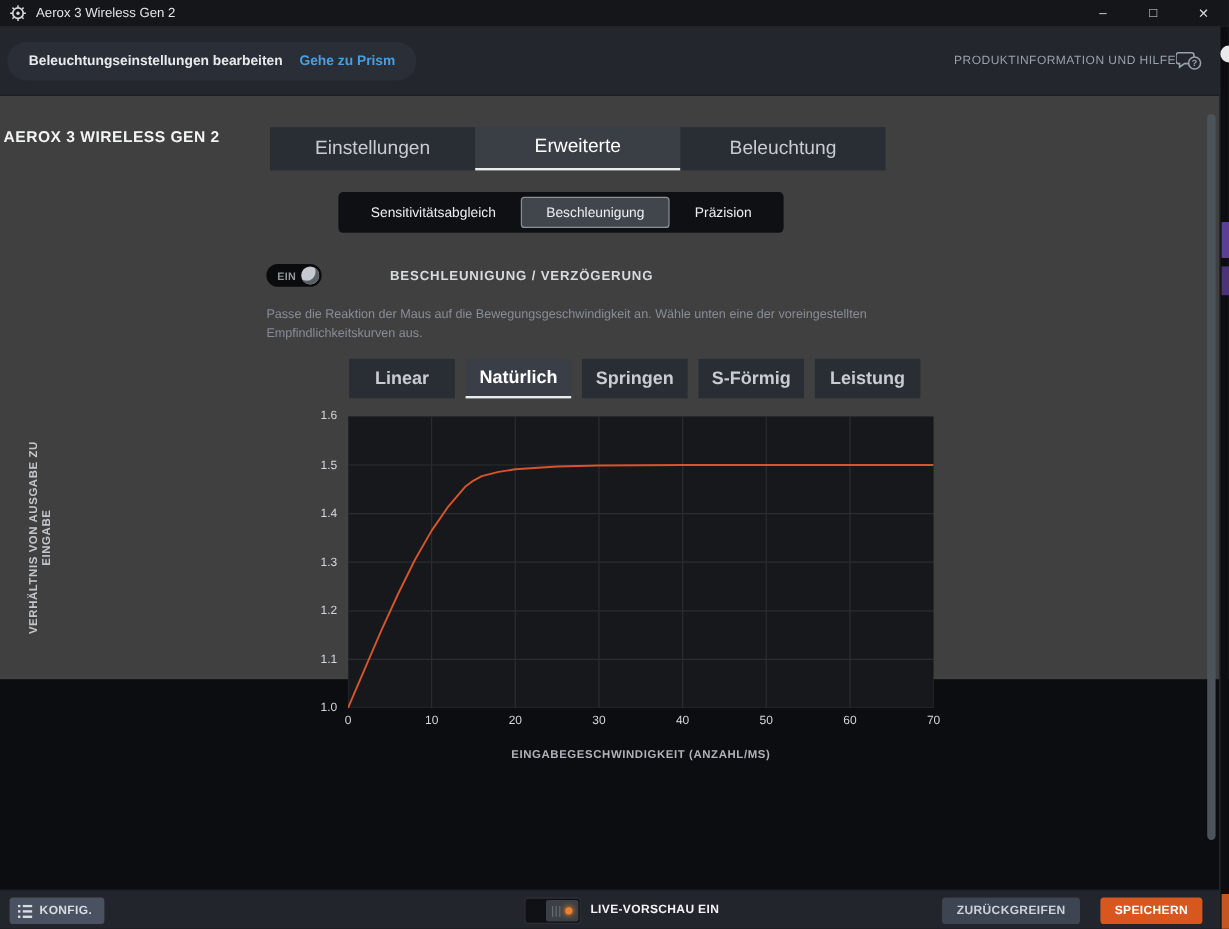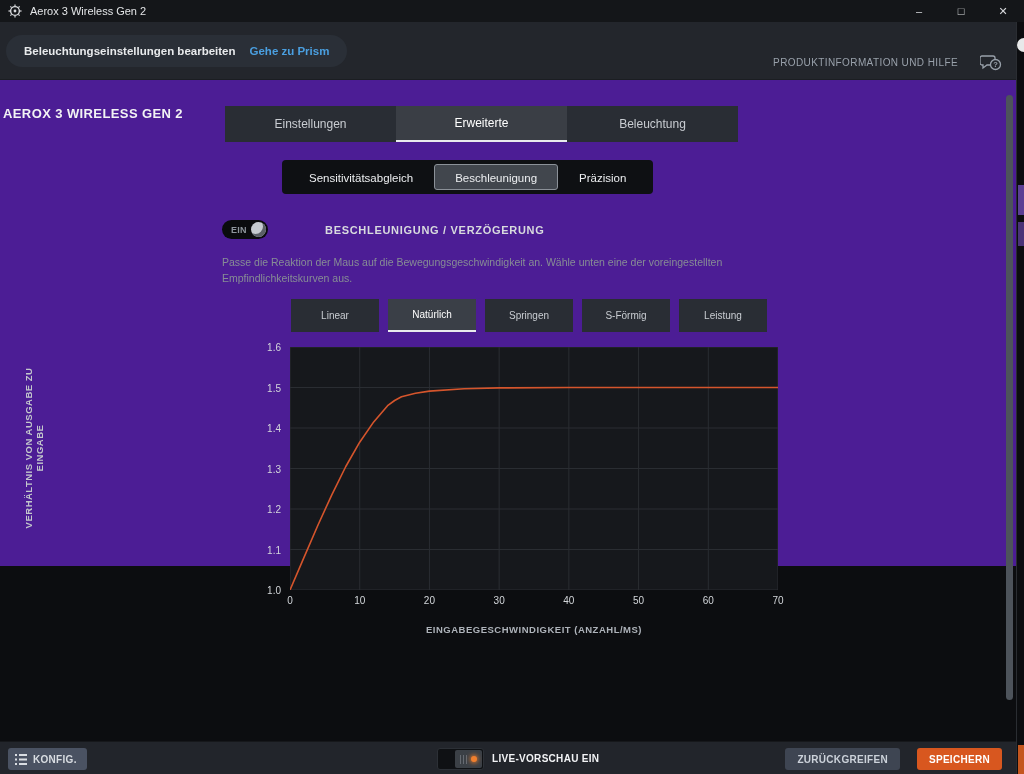--- a/index.html
+++ b/index.html
@@ -1,59 +1,59 @@
 <!DOCTYPE html>
 <html><head>
 <meta charset="utf-8">
 <style>
   * { margin:0; padding:0; box-sizing:border-box; }
   html,body { width:1024px; height:774px; background:#0c0d10; overflow:hidden; }
   body { font-family:"Liberation Sans", sans-serif; }
-  .screen { position:absolute; top:0; left:0; width:1024px; height:566px; background:#4c1d95; }
+  .screen { position:absolute; top:0; left:0; width:1024px; height:566px; background:#404040; }
 
   
   .titlebar { position:absolute; top:0; left:0; width:1024px; height:22px; background:#141619; display:flex; align-items:center; z-index:30; }
   .titlebar .appicon { width:14px; height:14px; margin:0 8px 0 8px; }
   .titlebar .apptitle { color:#e3e5e7; font-size:11px; }
   .wincontrols { position:absolute; right:0; top:0; height:22px; display:flex; }
   .winbtn { width:42px; height:22px; display:flex; align-items:center; justify-content:center; color:#d8dadd; font-size:11px; cursor:default; }
 
   
   .header { position:absolute; top:22px; left:0; width:1016px; height:58px; background:#23262c; border-bottom:1px solid #1b1e22;text-align:center; }
   .banner { position:absolute; left:6px; top:13px; height:32px; border-radius:16px; background:#2a2f37; display:flex; align-items:center; padding:0 18px; }
   .banner-text { color:#e8eaec; font-size:11.5px; font-weight:bold; }
   .banner-link { color:#4a9fe0; font-size:11.5px; font-weight:bold; margin-left:14px; cursor:pointer; }
-  .help { position:absolute; right:14px; top:32px; display:flex; align-items:center; gap:22px; }
+  .help { position:absolute; right:14px; top:20px; display:flex; align-items:center; gap:0; }
   .help-text { color:#99a1ab; font-size:10px; letter-spacing:0.4px; }
   .help-icon { position:relative; width:22px; height:17px; }
 
   
   .device-name { position:absolute; left:3px; top:106px; color:#f2f3f4; font-size:13px; font-weight:bold; letter-spacing:0.4px; }
 
   
   .tabs { position:absolute; left:225px; top:106px; width:513px; height:36px; display:flex; }
-  .tab { width:171px; height:36px; background:#292d34; color:#c9cdd2; font-size:12px; display:flex; align-items:center; justify-content:center; cursor:pointer; }
+  .tab { width:171px; height:36px; background:#292d34; color:#c9cdd2; font-size:16px; display:flex; align-items:center; justify-content:center; cursor:pointer; }
   .tab.active { background:#3a3e45; color:#ffffff; border-bottom:2px solid #e9ebed; }
 
   
   .subtabs { position:absolute; left:282px; top:160px; height:34px; background:#0e1013; border-radius:4px; display:flex; align-items:center; padding:0 6px; }
   .subtab { height:26px; line-height:26px; padding:0 20px; color:#eceef0; font-size:11.5px; font-weight:normal; border-radius:3px; cursor:pointer; border:1px solid transparent; }
   .subtab.active { background:#41464d; border:1px solid #8b9198; }
 
   
   .accel-row { position:absolute; left:222px; top:220px; display:flex; align-items:center;gap:37px; }
   .toggle-pill { position:relative; width:46px; height:19px; border-radius:10px; background:#0a0b0d; cursor:pointer; }
   .toggle-pill .tp-label { position:absolute; left:9px; top:5px; font-size:9px; font-weight:bold; color:#8e959c; letter-spacing:0.3px; }
   .toggle-pill .tp-knob { position:absolute; right:2px; top:2px; width:15px; height:15px; border-radius:50%; background:#c6cad0; box-shadow:inset -3px -3px 0 #5a5f66; }
   .accel-title { margin-left:20px; color:#d8dbde; font-size:11px; font-weight:bold; letter-spacing:0.7px; }
   .accel-desc { position:absolute; left:222px; top:255px; width:552px; color:#878d95; font-size:10.5px; line-height:1.5; }
 
   
   .presets { position:absolute; left:291px; top:299px; display:flex; gap:9px; }
-  .preset { width:88px; height:33px; background:#292d34; color:#c9cdd2; font-size:10px; display:flex; align-items:center; justify-content:center; cursor:pointer; }
+  .preset { width:88px; height:33px; background:#292d34; color:#c9cdd2; font-size:15px; display:flex; align-items:center; justify-content:center; cursor:pointer;font-weight:bold; }
   .preset.active { background:#3a3f47; color:#ffffff; border-bottom:2px solid #e9ebed; }
 
   
   .ylabel { position:absolute; left:-66px; top:437px; width:200px; text-align:center; transform:rotate(-90deg); color:#c3c7cc; font-size:9.5px; font-weight:bold; letter-spacing:0.5px; }
   .plot { position:absolute; left:290px; top:347px; width:488px; height:243px; background:#16181c; }
   .yticks { position:absolute; left:243px; top:347px; width:38px; height:243px; }
   .ytick { position:absolute; right:0; transform:translateY(-50%); color:#d3d6da; font-size:10px; }
   .xticks { position:absolute; left:290px; top:595px; width:488px; height:14px; }
   .xtick { position:absolute; transform:translateX(-50%); color:#d3d6da; font-size:10px; }
   .xlabel { position:absolute; left:290px; top:624px; width:488px; text-align:center; color:#aeb3ba; font-size:9.5px; font-weight:bold; letter-spacing:0.5px; }

